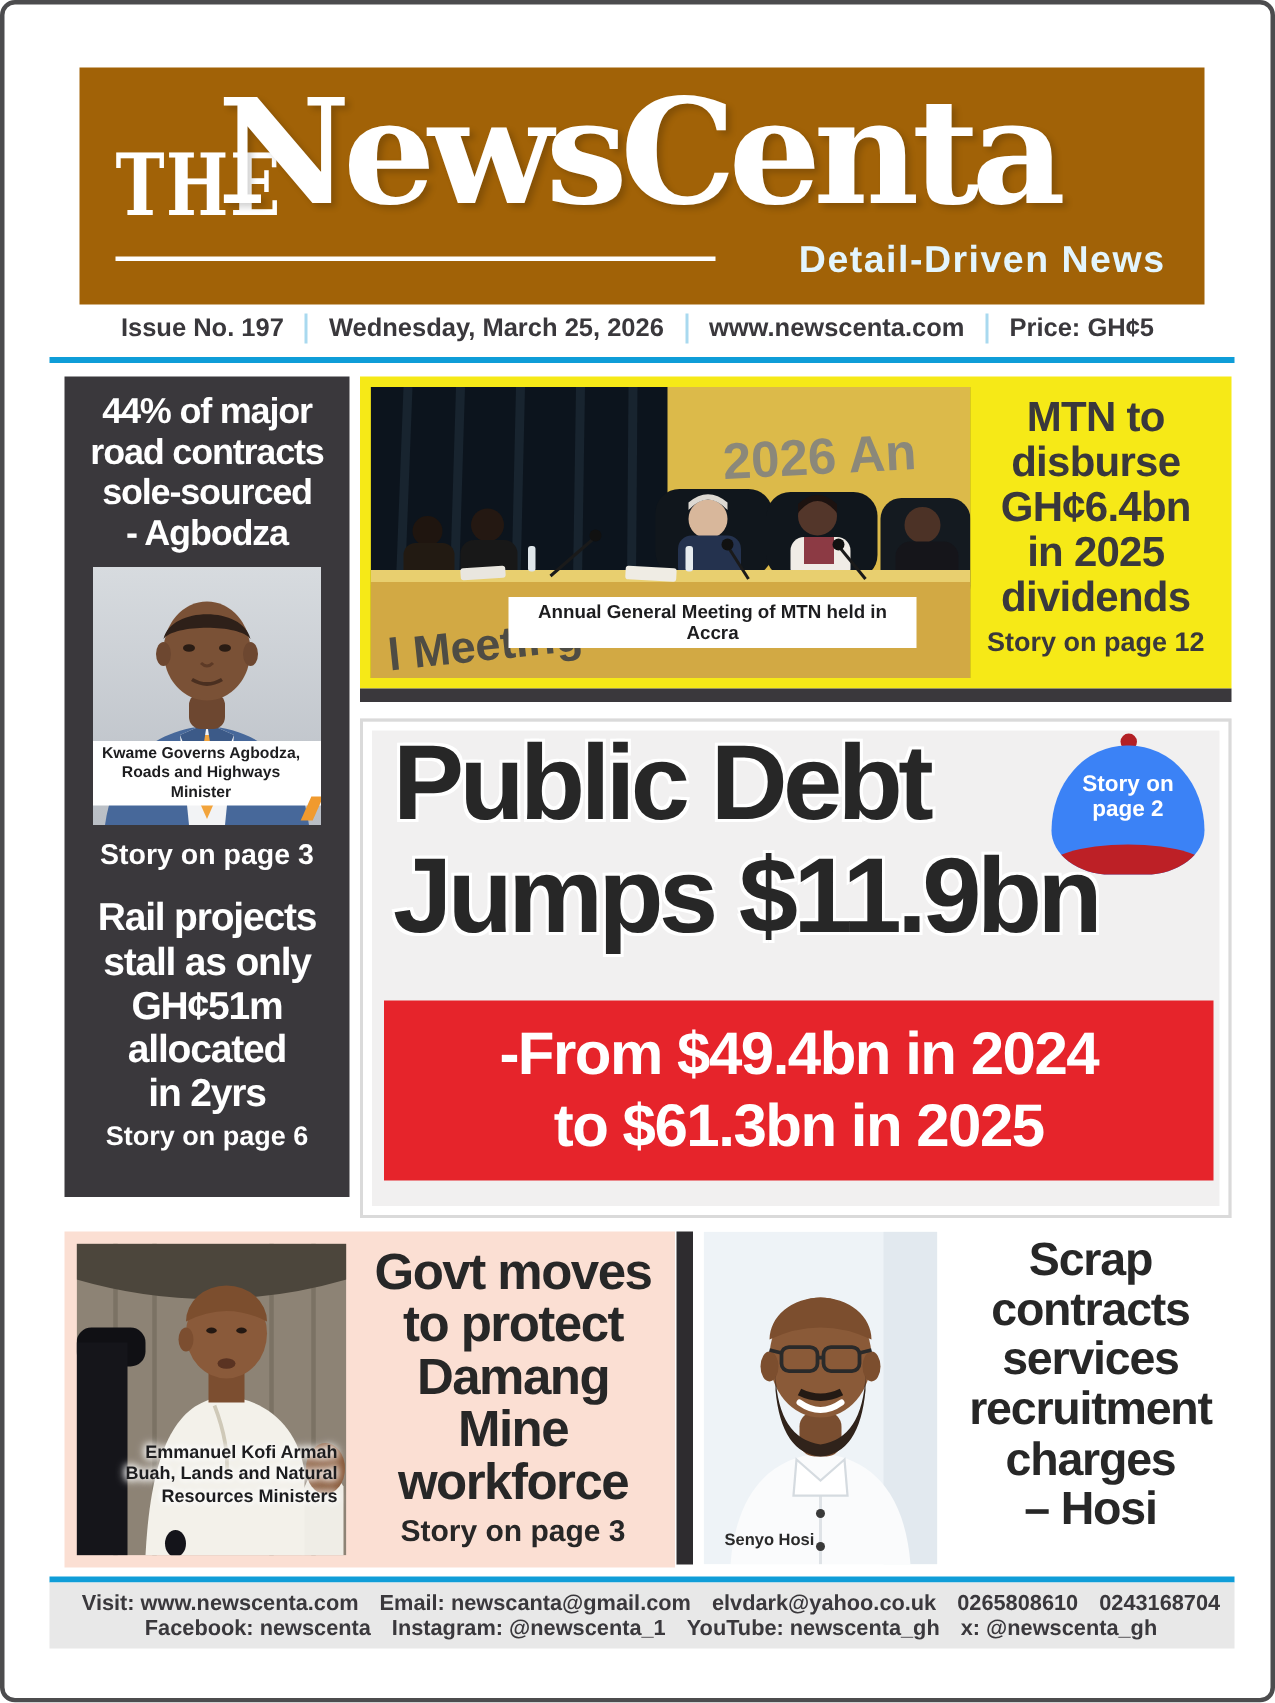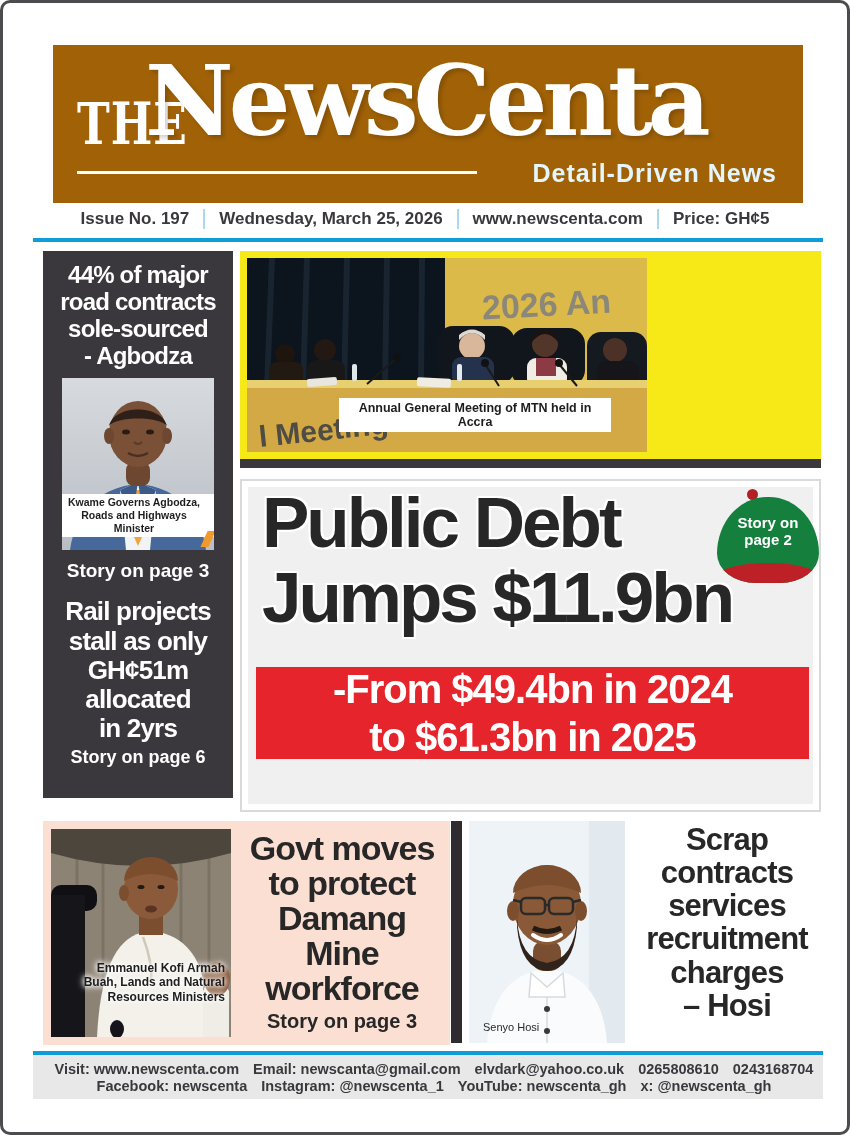--- a/index.html
+++ b/index.html
@@ -52,42 +52,42 @@
   .mtn-shadow { position:absolute; left:237px; top:456px; width:581px; height:9px; background:#3A383C; }
 
   
   .lead-box { position:absolute; left:237px; top:476px; width:581px; height:333px; background:#F1F0F0;
               border:2px solid #DADADA; box-shadow:inset 0 0 0 6px #fff; }
   .lead-headline { position:absolute; left:20px; top:4px; font-size:71px; font-weight:bold; color:#272727;
                    line-height:1.06; letter-spacing:-3px;
                    text-shadow:-2px -2px 0 #fff, 2px -2px 0 #fff, -2px 2px 0 #fff, 2px 2px 0 #fff; }
   .badge { position:absolute; right:16px; top:8px; width:102px; height:94px; }
   .badge-dot { position:absolute; left:46px; top:0; width:11px; height:11px; border-radius:50%; background:#b32025; }
-  .badge-cap { position:absolute; left:16px; top:8px; width:102px; height:86px; background:#15803d;
+  .badge-cap { position:absolute; left:0; top:8px; width:102px; height:86px; background:#3b82f6;
                border-radius:51px 51px 40px 40px / 58px 58px 30px 30px; overflow:hidden;
                display:flex; justify-content:center; }
   .badge-text { margin-top:17px; color:#fff; font-size:15px; font-weight:bold; line-height:1.15; text-align:center; }
   .badge-brim { position:absolute; left:-6px; bottom:-16px; width:114px; height:36px; background:#bd2026;
                 border-radius:50%; }
-  .lead-subhead { position:absolute; left:14px; top:186px; width:553px; height:92px; background:#E6242B;
+  .lead-subhead { position:absolute; left:14px; top:186px; width:553px; height:120px; background:#E6242B;
                   color:#fff; display:flex; align-items:center; justify-content:center; text-align:center;
                   font-size:40px; font-weight:bold; line-height:1.2; letter-spacing:-1px; }
 
   
   .peach-box { position:absolute; left:40px; top:818px; width:407px; height:224px; background:#FBDFD3; }
   .damang-photo { position:absolute; left:8px; top:8px; width:180px; height:208px; overflow:hidden; }
   .damang-caption { position:absolute; left:6px; top:132px; width:168px; font-size:12px; font-weight:bold;
                     color:#1d1d1f; text-align:right; line-height:1.2;
                     text-shadow:0 0 4px #fff, 0 0 6px #fff, 0 0 8px #fff; }
   .damang-text { position:absolute; left:196px; top:10px; width:206px; text-align:center; }
   .damang-headline { font-size:34px; font-weight:bold; line-height:1.03; letter-spacing:-1px; }
   .damang-pageref { margin-top:4px; font-size:20px; font-weight:bold; }
   .bottom-divider { position:absolute; left:448px; top:818px; width:11px; height:222px; background:#2E2C2F; }
   .hosi-photo { position:absolute; left:466px; top:818px; width:156px; height:222px; overflow:hidden; }
-  .hosi-caption { position:absolute; left:14px; bottom:10px; font-size:11px; font-weight:normal; color:#2a2a2a; }
+  .hosi-caption { position:absolute; left:14px; bottom:10px; font-size:11px; font-weight:bold; color:#2a2a2a; }
   .hosi-text { position:absolute; left:628px; top:820px; width:192px; text-align:center; }
   .hosi-headline { font-size:31px; font-weight:bold; line-height:1.07; letter-spacing:-0.8px; }
   .hosi-pageref { margin-top:5px; font-size:19px; font-weight:bold; }
 
   
   .footer-rule { position:absolute; left:30px; top:1048px; width:790px; height:4px; background:#0F9DD8; }
   .footer { position:absolute; left:30px; top:1052px; width:790px; height:44px; background:#E8E8E8;
             display:flex; flex-direction:column; justify-content:center; gap:1px;
             font-size:14.5px; font-weight:bold; color:#3A383C; }
   .footer-row { display:flex; justify-content:center; gap:14px;padding-left:12px; }
@@ -199,20 +199,28 @@
           <circle cx="238" cy="105" r="4" fill="#111"></circle>
         <circle cx="312" cy="105" r="4" fill="#111"></circle>
         <rect x="60" y="120" width="30" height="8" rx="2" fill="#e9e6df" transform="rotate(-4 75 124)"></rect>
         <rect x="170" y="120" width="34" height="9" rx="2" fill="#efece4" transform="rotate(3 187 124)"></rect>
         <rect x="105" y="106" width="5" height="17" rx="2" fill="#dfe6ea"></rect>
         <rect x="210" y="106" width="5" height="17" rx="2" fill="#e6ebee"></rect>
         <text x="12" y="184" font-size="30" font-weight="bold" fill="#4e4c44" transform="rotate(-6 60 178)" font-family="Liberation Sans, sans-serif">l Meeting</text>
       </svg>
       <div class="mtn-caption">Annual General Meeting of MTN held in Accra</div>
     </div>
+    <div class="mtn-panel">
+      <div class="mtn-headline ml">MTN to
+disburse
+GH¢6.4bn
+in 2025
+dividends</div>
+      <div class="mtn-pageref">Story on page 12</div>
+    </div>
   </div>
   <div class="mtn-shadow"></div>
 
   <div class="lead-box">
     <div class="lead-headline ml">Public Debt
 Jumps $11.9bn</div>
     <div class="badge">
       <div class="badge-dot"></div>
       <div class="badge-cap">
         <div class="badge-text ml">Story on

